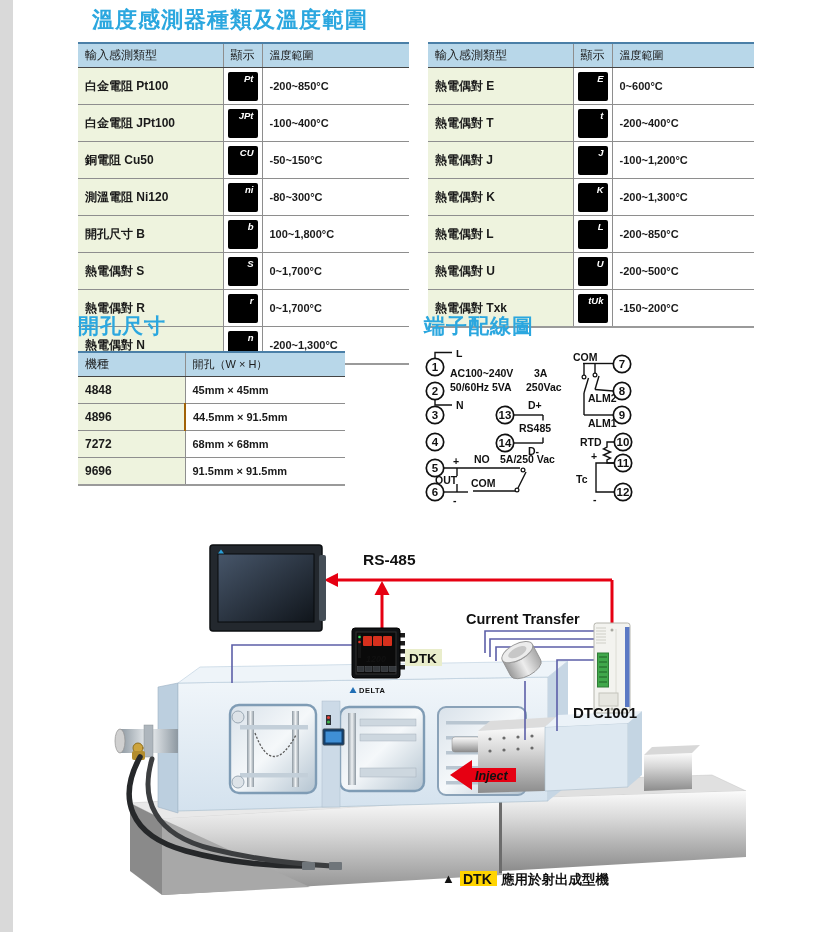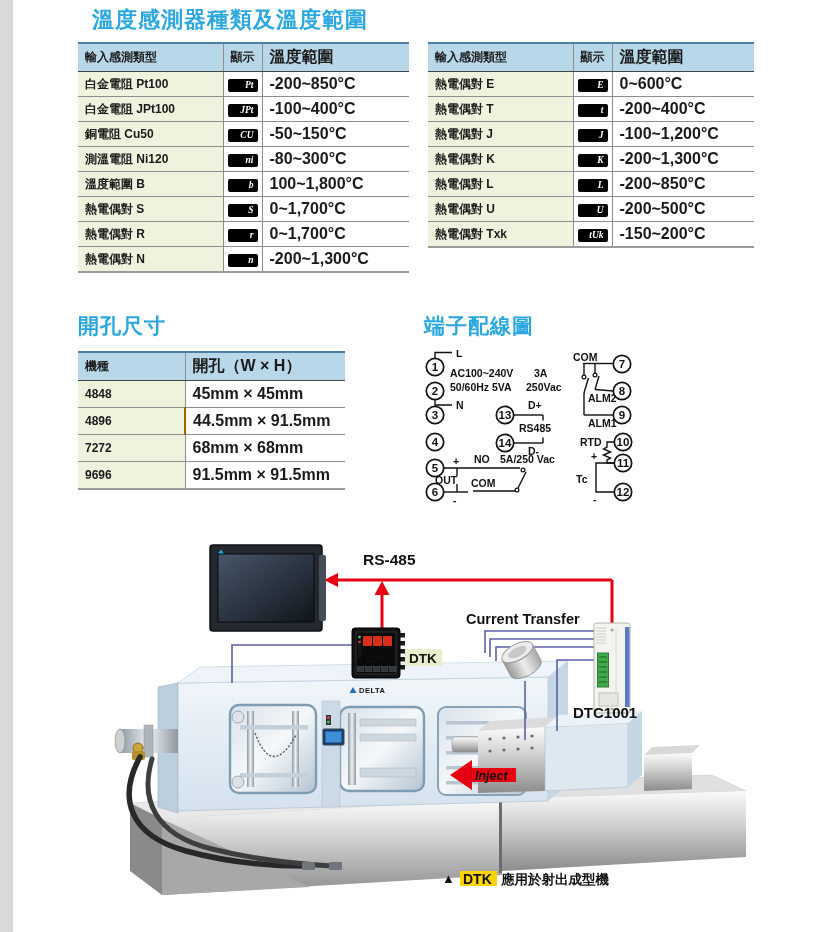--- a/index.html
+++ b/index.html
@@ -5,31 +5,31 @@
   html,body{margin:0;padding:0;background:#fff;}
   .page{position:relative;width:829px;height:932px;background:#ffffff;overflow:hidden;
         font-family:"Liberation Sans",sans-serif;color:#1a1a1a;}
   .page-edge{position:absolute;left:0;top:0;width:13px;height:932px;background:#d9d9d9;}
   .main-title{position:absolute;left:92px;top:5px;font-size:22px;font-weight:bold;
               color:#2ba7df;letter-spacing:1px;}
   .section-title{position:absolute;font-size:21px;font-weight:bold;color:#2ba7df;letter-spacing:1px;text-align:center;}
 
   table.dt{border-collapse:collapse;table-layout:fixed;position:absolute;background:#fff;}
   table.dt th{background:#b8d7e9;border-top:2.5px solid #4a7fa7;border-bottom:1px solid #444;
-              text-align:left;font-size:12px;padding:3px 5px 3px 7px;height:14px;font-weight:bold;}
+              text-align:left;font-size:12px;padding:3px 5px 3px 7px;height:14px;font-weight:normal;}
   table.dt td{border-bottom:1px solid #8e8e8e;font-size:12px;font-weight:bold;
               padding:3px 11px 3px 7px;height:17px;vertical-align:middle;}
   table.dt tr:last-child td{border-bottom:2px solid #9a9a9a;}
   table.dt .ct{background:#eef3de;}
   table.dt th.ct{background:#b8d7e9;}
   table.dt .cd{border-left:1px solid #8e8e8e;border-right:1px solid #8e8e8e;text-align:center;padding:3px 2px;}
-  table.dt .cr{font-size:16px;}
+  table.dt .cr{font-size:11px;}
   .seg{display:inline-block;width:30px;background:#000;color:#fff;border-radius:2px;
-       font-family:Liberation Serif, serif;font-style:italic;font-weight:bold;
-       font-size:9.5px;line-height:13px;text-align:right;padding:0 4px 0 2px;box-sizing:border-box;}
+       font-family:Liberation Sans, sans-serif;font-style:italic;font-weight:bold;
+       font-size:9.5px;line-height:13px;text-align:right;padding:0 4px 16px 2px;box-sizing:border-box;}
 
   #wiring line,#wiring polyline,#wiring path{stroke:#111;stroke-width:1.4;fill:none;}
   #wiring circle.term{fill:#fff;stroke:#111;stroke-width:1.7;}
   #wiring circle.contact{fill:#fff;stroke:#111;stroke-width:1.2;}
   #wiring text{font-family:"Liberation Sans",sans-serif;font-weight:bold;fill:#111;font-size:10.5px;}
   #wiring text.num{font-size:11.5px;text-anchor:middle;}
   #illus text{font-family:"Liberation Sans",sans-serif;fill:#111;}
 </style>
 </head>
 <body>
@@ -65,21 +65,21 @@
           <td class="ct">銅電阻 Cu50</td>
           <td class="cd"><span class="seg">CU</span></td>
           <td class="cr">-50~150°C</td>
         </tr>
     <tr>
           <td class="ct">測溫電阻 Ni120</td>
           <td class="cd"><span class="seg">ni</span></td>
           <td class="cr">-80~300°C</td>
         </tr>
     <tr>
-          <td class="ct">溫度範圍 B</td>
+          <td class="ct">開孔尺寸 B</td>
           <td class="cd"><span class="seg">b</span></td>
           <td class="cr">100~1,800°C</td>
         </tr>
     <tr>
           <td class="ct">熱電偶對 S</td>
           <td class="cd"><span class="seg">S</span></td>
           <td class="cr">0~1,700°C</td>
         </tr>
     <tr>
           <td class="ct">熱電偶對 R</td>

